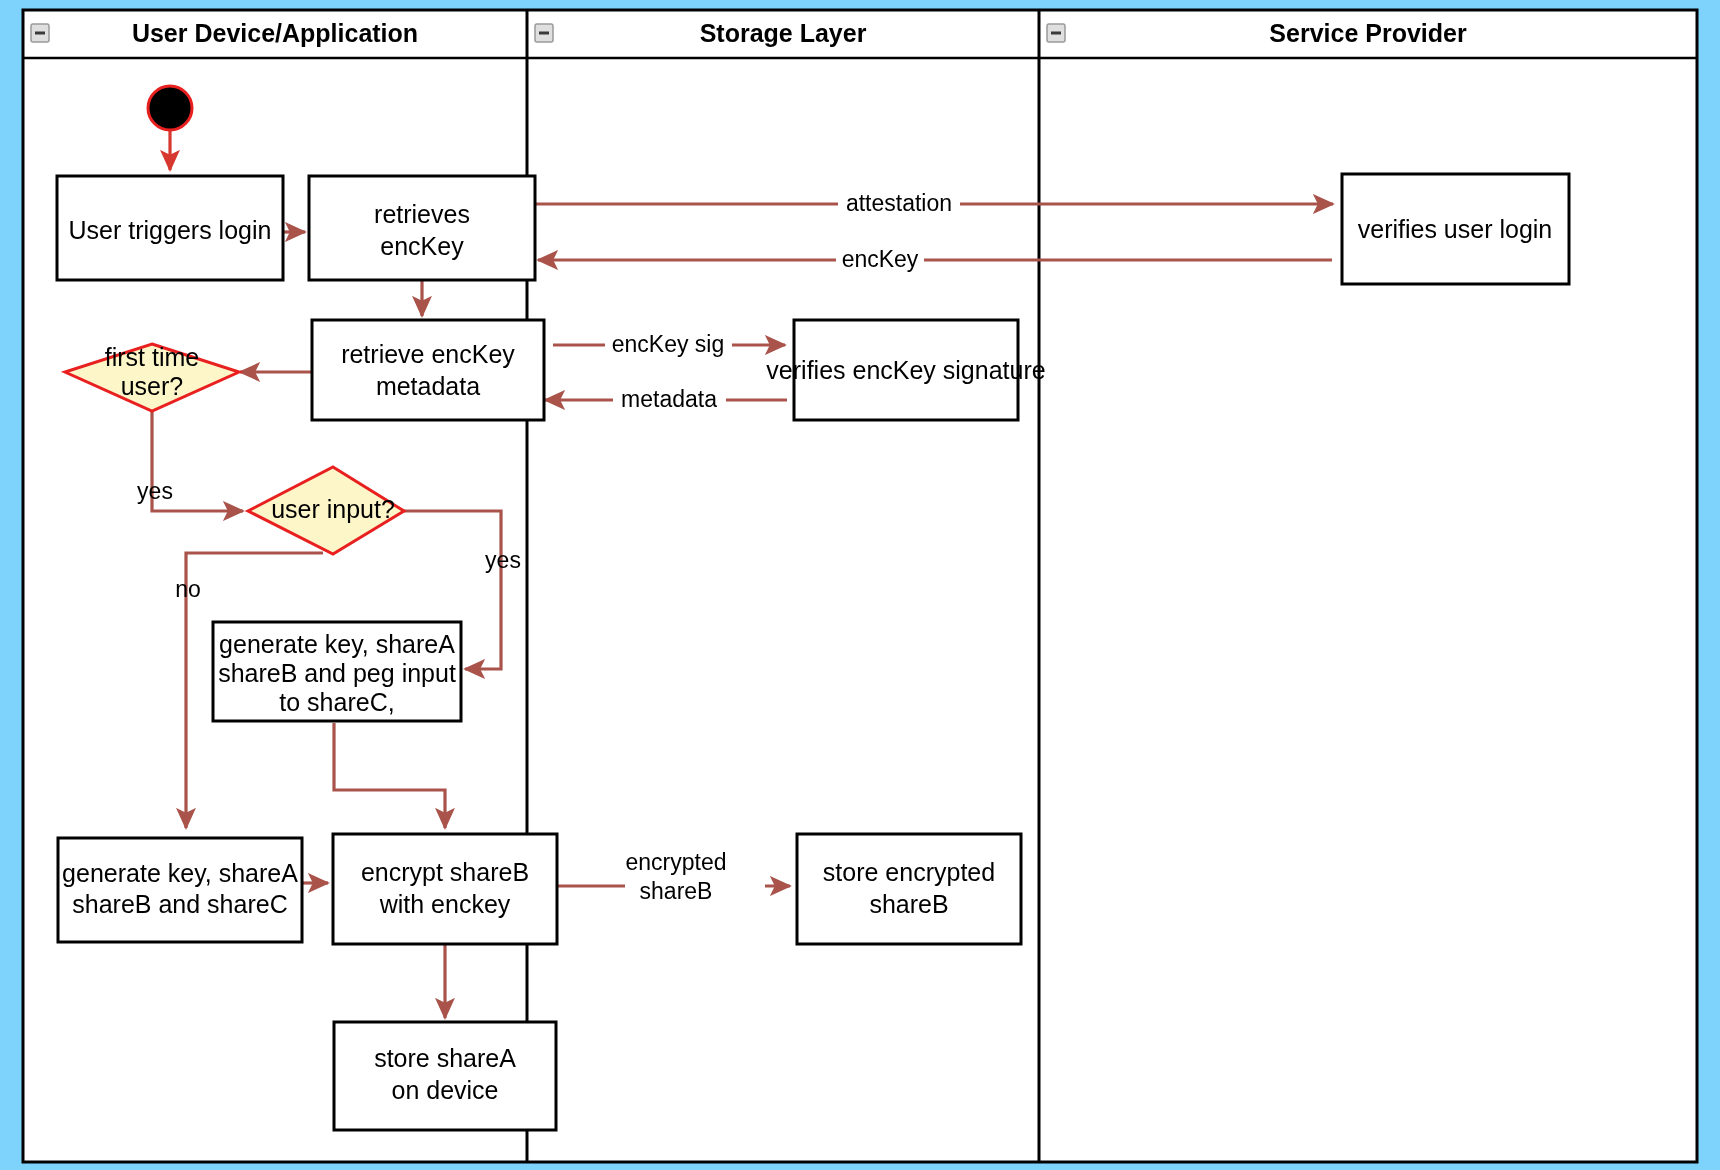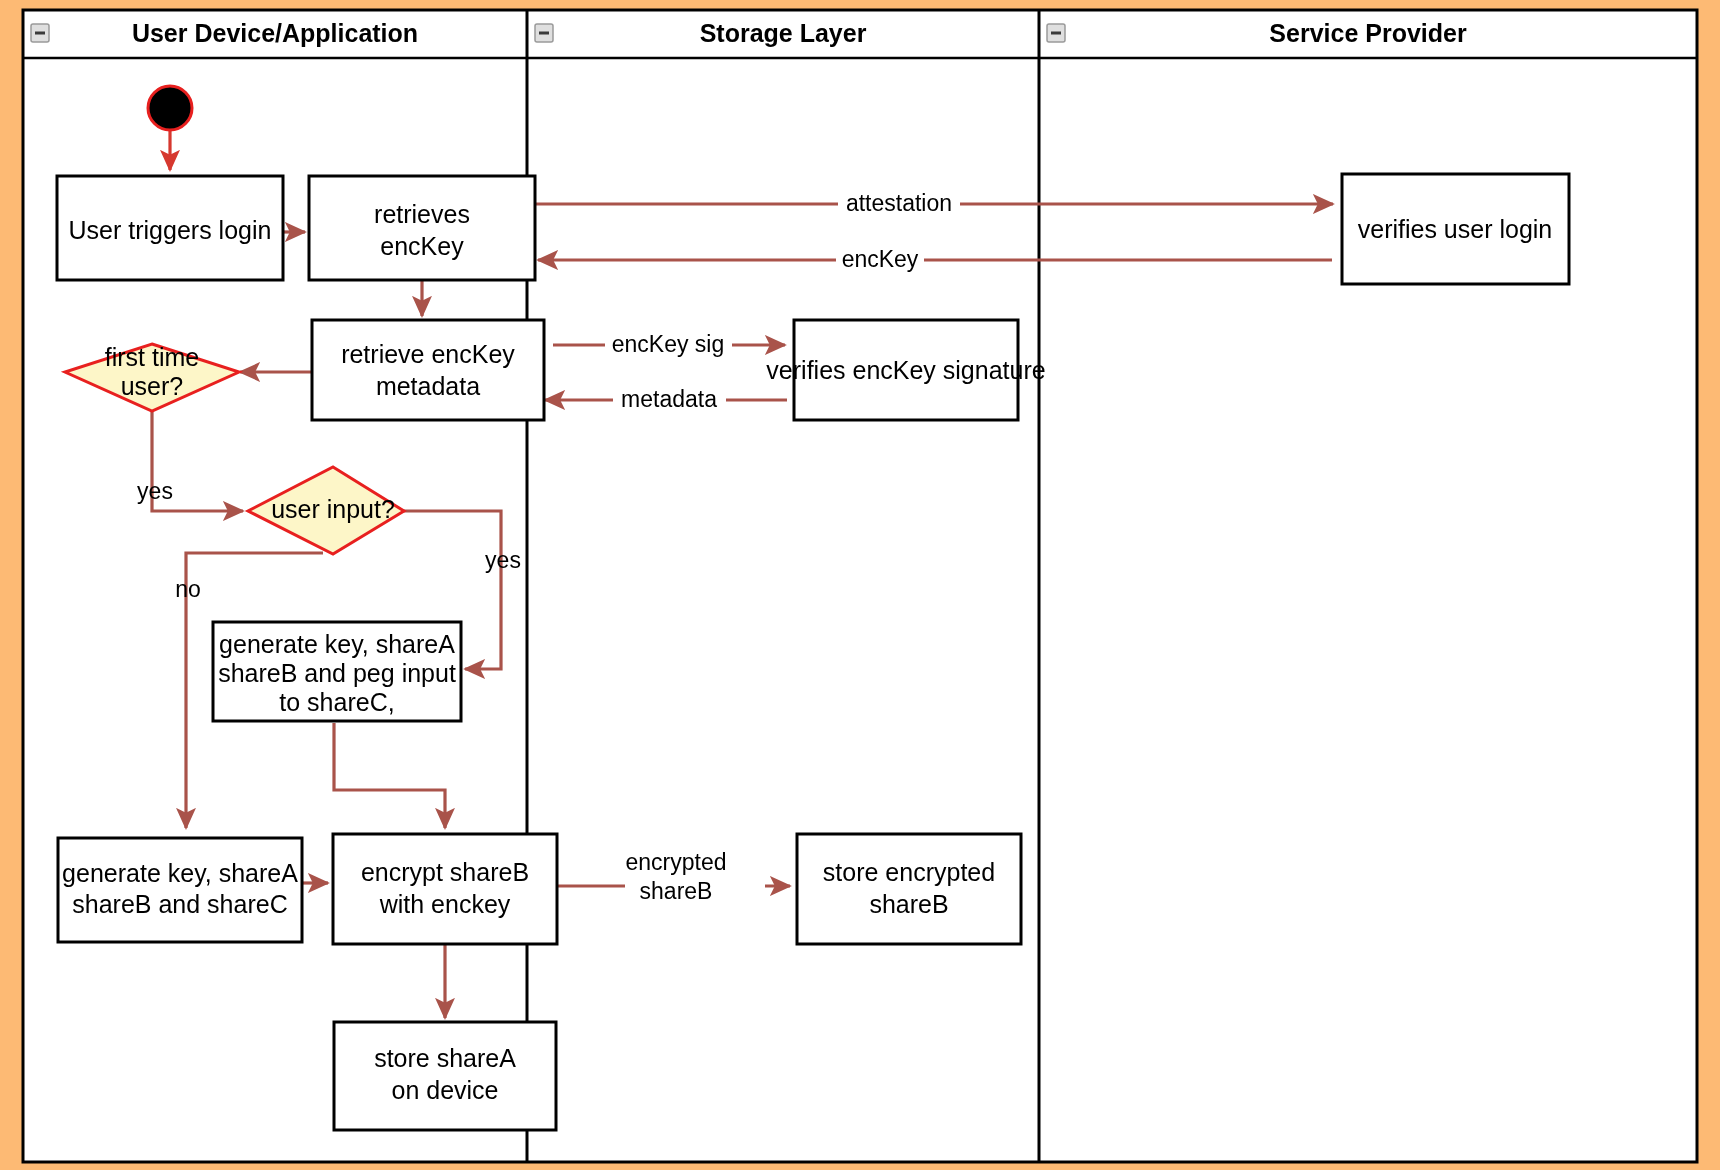--- a/index.html
+++ b/index.html
@@ -7,21 +7,21 @@
     padding: 0;
     background: #ffffff;
   }
   body {
     font-family: "Liberation Sans", sans-serif;
   }
   #canvas {
     position: relative;
     width: 1720px;
     height: 1170px;
-    background: #fdba74;
+    background: #7dd3fc;
     overflow: hidden;
   }
   svg#diagram {
     position: absolute;
     top: 0;
     left: 0;
     width: 1720px;
     height: 1170px;
   }
   .lane-frame {

